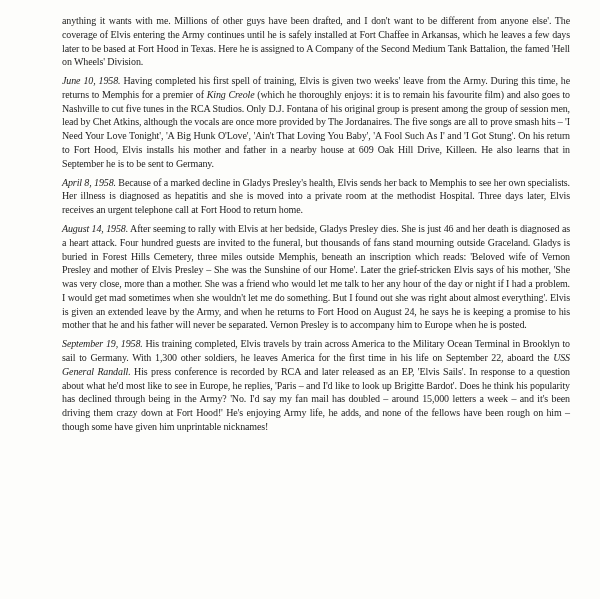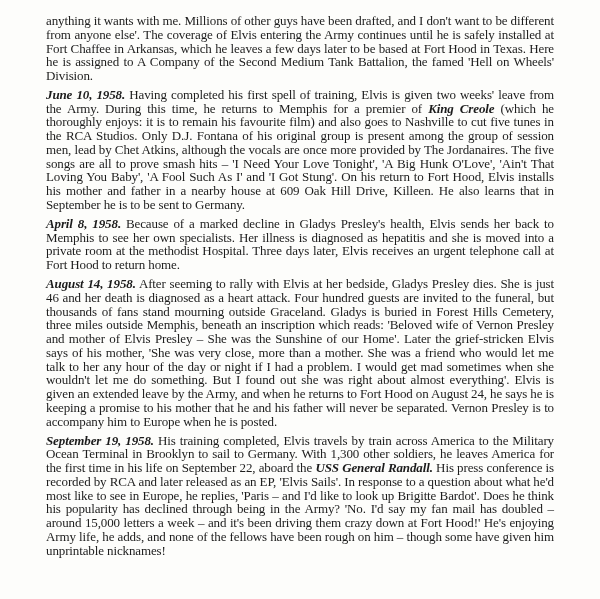--- a/index.html
+++ b/index.html
@@ -8,38 +8,37 @@
       background: #fdfdfb;
     }
     body {
       width: 600px;
       height: 599px;
       overflow: hidden;
       position: relative;
     }
     .page {
       position: absolute;
-      left: 46px;
+      left: 62px;
       top: 14px;
       width: 508px;
       font-family: "Liberation Serif", "DejaVu Serif", serif;
-      font-size: 13px;
+      font-size: 10px;
       line-height: 13.75px;
       color: #1c1c1c;
       letter-spacing: -0.12px;
       word-spacing: 0px;
     }
     .para {
       margin: 0 0 5.2px 0;
       text-align: justify;
       text-align-last: left;
     }
     .date, .italic-run {
       font-style: italic;
-      font-weight: bold;
     }
   </style>
 </head>
 <body>
 
 <div class="page">
 
   <p class="para">
     <span>anything it wants with me. Millions of other guys have been drafted, and I don't want to be different from anyone else'. The coverage of Elvis entering the Army continues until he is safely installed at Fort Chaffee in Arkansas, which he leaves a few days later to be based at Fort Hood in Texas. Here he is assigned to A Company of the Second Medium Tank Battalion, the famed 'Hell on Wheels' Division.</span>
   </p>

